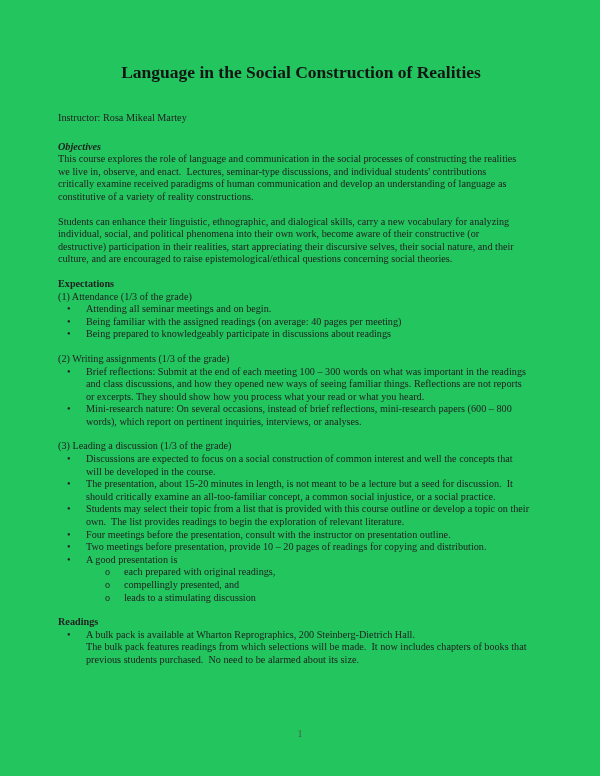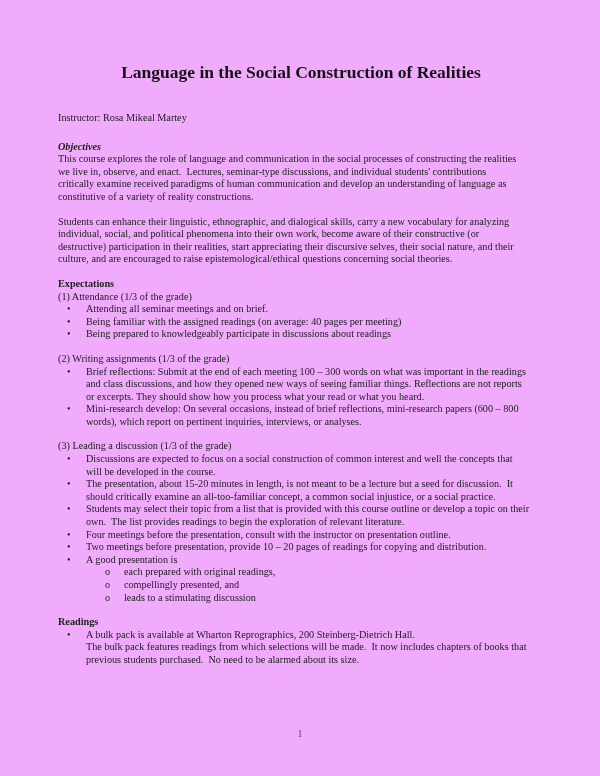--- a/index.html
+++ b/index.html
@@ -1,20 +1,20 @@
 <!DOCTYPE html>
 <html><head>
 <meta charset="utf-8">
 <style>
   html, body { margin: 0; padding: 0; background: #ffffff; }
   .sheet {
     position: relative;
     width: 600px;
     height: 776px;
-    background: #f0abfc;
+    background: #22c55e;
     overflow: hidden;
     box-sizing: border-box;
     padding: 0 56px 0 58px;
     color: #212121;
     font-family: "Liberation Serif", "DejaVu Serif", serif;
     font-size: 10.2px;
     line-height: 12.6px;
   }
   .title {
     margin-top: 62px;
@@ -65,21 +65,21 @@
 culture, and are encouraged to raise epistemological/ethical questions concerning social theories.</p>
   </div>
 
   <div>
     <div class="h mt">Expectations</div>
 
     <div>
       <div class="para">(1) Attendance (1/3 of the grade)</div>
       <div class="li">
         <span class="marker">•</span>
-        <span class="li-text"><span class="i">Attending all seminar meetings</span><span> and on brief.</span></span>
+        <span class="li-text"><span class="i">Attending all seminar meetings</span><span> and on begin.</span></span>
       </div>
       <div class="li">
         <span class="marker">•</span>
         <span class="li-text"><span class="i">Being familiar with the assigned readings</span><span> (on average: 40 pages per meeting)</span></span>
       </div>
       <div class="li">
         <span class="marker">•</span>
         <span class="li-text"><span>Being prepared </span><span class="i">to</span><span> knowledgeably </span><span class="i">participate in discussions</span><span> about readings</span></span>
       </div>
     </div>
@@ -87,21 +87,21 @@
     <div>
       <div class="para mt">(2) Writing assignments (1/3 of the grade)</div>
       <div class="li">
         <span class="marker">•</span>
         <span class="li-text"><span class="i">Brief reflections</span><span>: Submit at the end of each meeting 100 – 300 words on what was important in the readings
 and class discussions, and how they opened new ways of seeing familiar things. Reflections are not reports
 or excerpts. They should show how you process what your read or what you heard.</span></span>
       </div>
       <div class="li">
         <span class="marker">•</span>
-        <span class="li-text"><span class="i">Mini-research develop:</span><span> On several occasions, instead of brief reflections, mini-research papers (600 – 800
+        <span class="li-text"><span class="i">Mini-research nature:</span><span> On several occasions, instead of brief reflections, mini-research papers (600 – 800
 words), which report on pertinent inquiries, interviews, or analyses.</span></span>
       </div>
     </div>
 
     <div>
       <div class="para mt">(3) Leading a discussion (1/3 of the grade)</div>
       <div class="li">
         <span class="marker">•</span>
         <span class="li-text"><span class="i">Discussions</span><span> are expected to focus on a social construction of common interest and well the concepts that
 will be developed in the course.</span></span>

